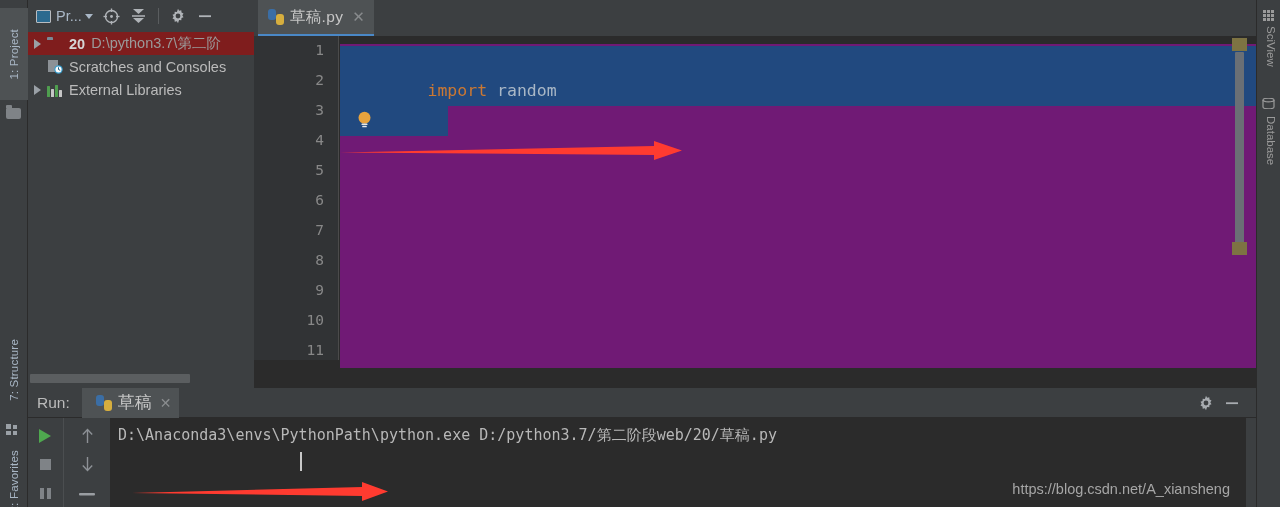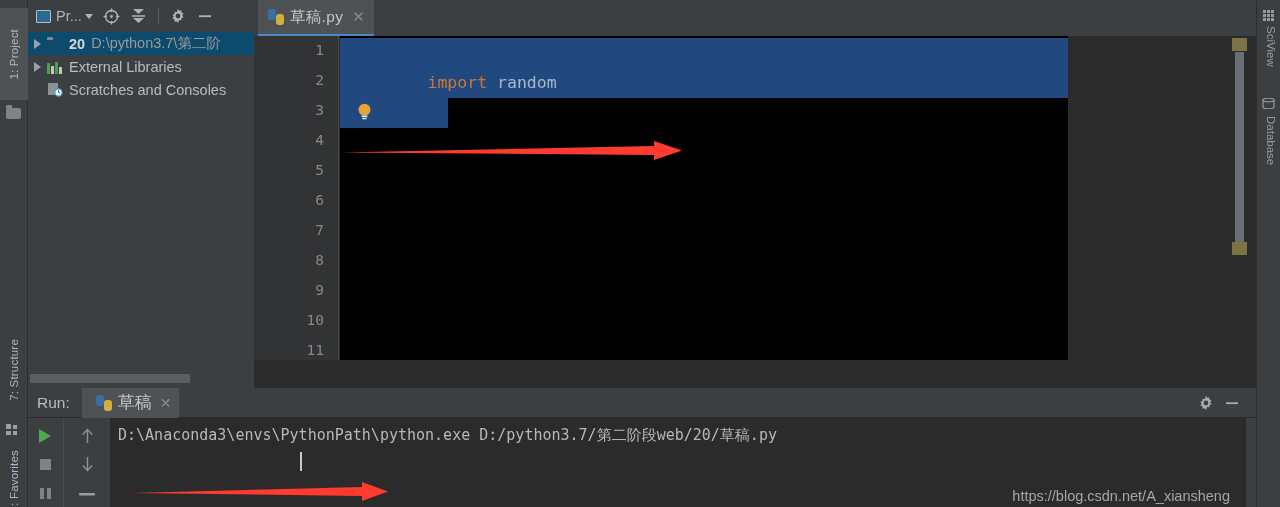--- a/index.html
+++ b/index.html
@@ -71,21 +71,21 @@
   .sep-v { width: 1px; height: 16px; background: #5a5d5f; margin: 0 4px; }
 
   .proj-tree {
     position: absolute; left: 0; top: 32px; width: 226px; height: 340px;
     background: #3c3f41; overflow: hidden;
   }
   .tree-row {
     height: 23px; display: flex; align-items: center;
     white-space: nowrap; padding-left: 6px; font-size: 14.5px; color: #bbbbbb;
   }
-  .tree-row.sel { background: #0c4a6e; }
+  .tree-row.sel { background: #7f1d1d; }
   .tw {
     width: 0; height: 0; margin-right: 6px; flex: 0 0 auto;
     border-top: 5px solid transparent; border-bottom: 5px solid transparent;
     border-left: 7px solid #9aa0a6;
   }
   .tw-blank { width: 13px; flex: 0 0 auto; }
   .tree-ico { width: 17px; height: 15px; margin-right: 5px; flex: 0 0 auto; position: relative; }
   .t-folder { width: 15px; height: 11px; background: #7a8794; border-radius: 1px; margin-top: 3px; }
   .t-folder:before {
     content:""; position:absolute; left:0; top:1px; width:6px;height:3px;
@@ -128,22 +128,22 @@
 
   .gutter {
     position: absolute; left: 0; top: 36px; width: 85px; height: 324px;
     background: #313335; border-right: 1px solid #4b4b4b;
   }
   .lnum {
     position: absolute; right: 14px; width: 60px; text-align: right;
     color: #888888; font-family: "DejaVu Sans Mono", monospace; font-size: 14.5px;
   }
   .code-pane {
-    position: absolute; left: 86px; top: 36px; width: 728px; height: 324px;
-    background: #000000; overflow: hidden;
+    position: absolute; left: 86px; top: 44px; width: 916px; height: 324px;
+    background: #701a75; overflow: hidden;
   }
   .cline {
     position: absolute; left: 0; height: 30px; line-height: 30px; white-space: pre;
     font-family: "DejaVu Sans Mono", monospace; font-size: 16.5px; color: #a9b7c6;
   }
   .sel-bg { position: absolute; background: #21497f; }
   .kw { color: #cc7832; }
   .num { color: #6897bb; }
   .punc { color: #a9b7c6; }
   .ident { color: #a9b7c6; }
@@ -214,21 +214,21 @@
     background: #2b2b2b; overflow: hidden;
   }
   .cons-line {
     position: absolute; left: 8px; white-space: pre;
     font-family: "DejaVu Sans Mono", monospace; font-size: 15px; color: #b8b8b8;
   }
   .caret {
     position: absolute; width: 1.5px; height: 19px; background: #c8c8c8;
   }
   .watermark {
-    position: absolute; right: 26px; bottom: 3px;
+    position: absolute; right: 26px; bottom: 10px;
     color: #a6a6a6; font-size: 14.5px; font-family: "Liberation Sans", sans-serif;
   }
 
   
   .ann-arrow { position: absolute; }
 </style>
 </head>
 <body>
 
 <div id="app">
@@ -301,48 +301,48 @@
         </svg>
       </div>
     </div>
 
     <div class="proj-tree">
       <div class="tree-row sel">
         <span class="tw"></span>
         <span class="tree-ico"><span class="t-folder"></span></span>
         <span class="tree-name">20</span>
         <span class="tree-path">D:\python3.7\第二阶</span>
-      </div>
-
-      <div class="tree-row">
-        <span class="tw"></span>
-        <span class="tree-ico">
-          <span class="t-lib">
-            <i style="height:11px;background:#4f9e4f;"></i>
-            <i style="height:8px;background:#c6c6c6;"></i>
-            <i style="height:12px;background:#4f9e4f;"></i>
-            <i style="height:7px;background:#c6c6c6;"></i>
-          </span>
-        </span>
-        <span class="tree-path" style="color:#bbbbbb;">External Libraries</span>
       </div>
 
       <div class="tree-row">
         <span class="tw-blank"></span>
         <span class="tree-ico">
           <svg class="t-scratch" viewBox="0 0 17 15">
             <rect x="1" y="1" width="10" height="12" fill="#8c9196"></rect>
             <circle cx="11.5" cy="10.5" r="4.2" fill="#3aa0d0"></circle>
             <circle cx="11.5" cy="10.5" r="3" fill="#fff"></circle>
             <line x1="11.5" y1="10.5" x2="11.5" y2="8.3" stroke="#1c5d80" stroke-width="1"></line>
             <line x1="11.5" y1="10.5" x2="13.2" y2="11.3" stroke="#1c5d80" stroke-width="1"></line>
           </svg>
         </span>
         <span class="tree-path" style="color:#bbbbbb;">Scratches and Consoles</span>
       </div>
+
+      <div class="tree-row">
+        <span class="tw"></span>
+        <span class="tree-ico">
+          <span class="t-lib">
+            <i style="height:11px;background:#4f9e4f;"></i>
+            <i style="height:8px;background:#c6c6c6;"></i>
+            <i style="height:12px;background:#4f9e4f;"></i>
+            <i style="height:7px;background:#c6c6c6;"></i>
+          </span>
+        </span>
+        <span class="tree-path" style="color:#bbbbbb;">External Libraries</span>
+      </div>
     </div>
 
     <div class="proj-hscroll">
       <div class="thumb"></div>
     </div>
   </div>
 
   <div class="editor-area">
 
     <div class="tabbar">

